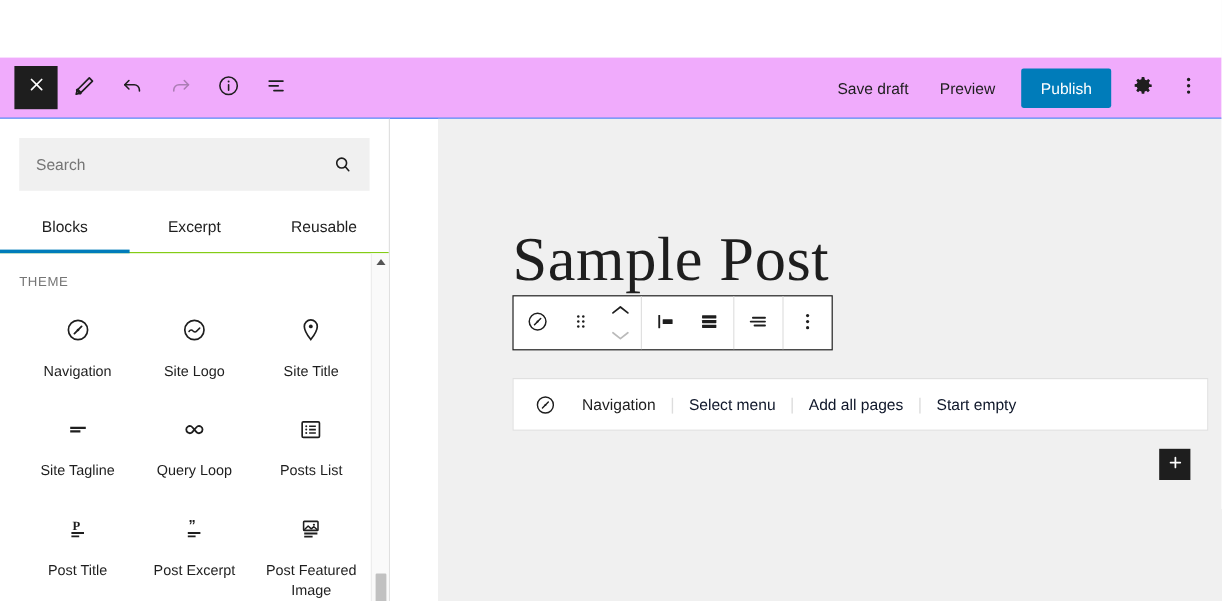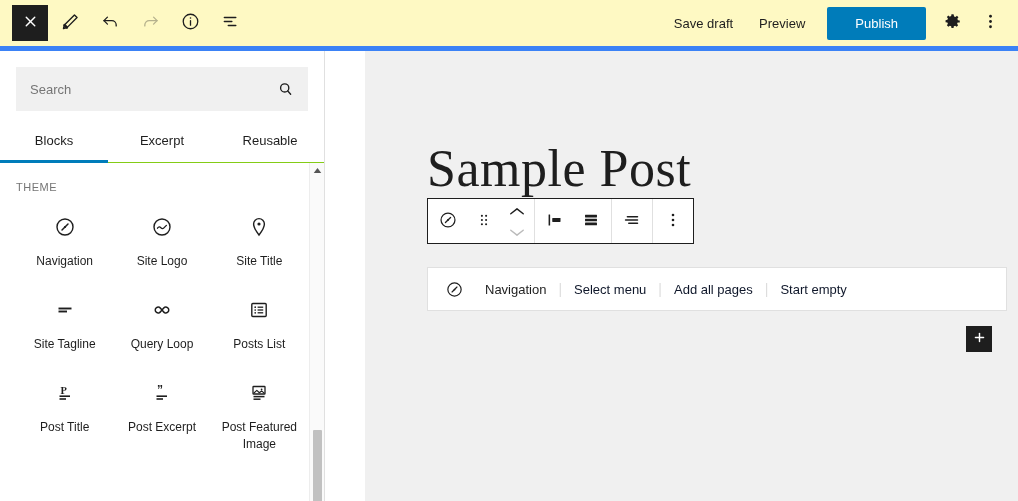--- a/index.html
+++ b/index.html
@@ -9,24 +9,25 @@
     font-family: "Liberation Sans", sans-serif;
     background: #ffffff;
     color: #1e1e1e;
     -webkit-font-smoothing: antialiased;
   }
   #app { width: 1018px; height: 501px; display: flex; flex-direction: column; }
 
   
   .header {
     height: 51px; min-height: 51px;
-    background: #fef9c3;
-    border-bottom: 5px solid #3b82f6;
+    background: #f0abfc;
+    border-bottom: 1px solid #3b82f6;
     display: flex; align-items: center;
     padding: 0 10px 0 12px;
+    margin-top: 48px;
   }
   .hdr-left { display: flex; align-items: center; gap: 4px; }
   .hdr-right { display: flex; align-items: center; margin-left: auto; gap: 2px; }
 
   .close-btn {
     width: 36px; height: 36px;
     background: #1e1e1e;
     display: flex; align-items: center; justify-content: center;
     cursor: pointer;
   }
@@ -44,21 +45,21 @@
     padding: 8px 12px;
     cursor: pointer;
     white-space: nowrap;
   }
   .publish-btn {
     background: #007cba;
     color: #fff;
     font-size: 13px;
     border: none;
     border-radius: 2px;
-    padding: 9px 28px;
+    padding: 9px 16px;
     margin: 0 6px 0 8px;
     cursor: pointer;
     white-space: nowrap;
   }
 
   
   .body { flex: 1; display: flex; min-height: 0; gap: 40px; }
 
   
   .inserter {

